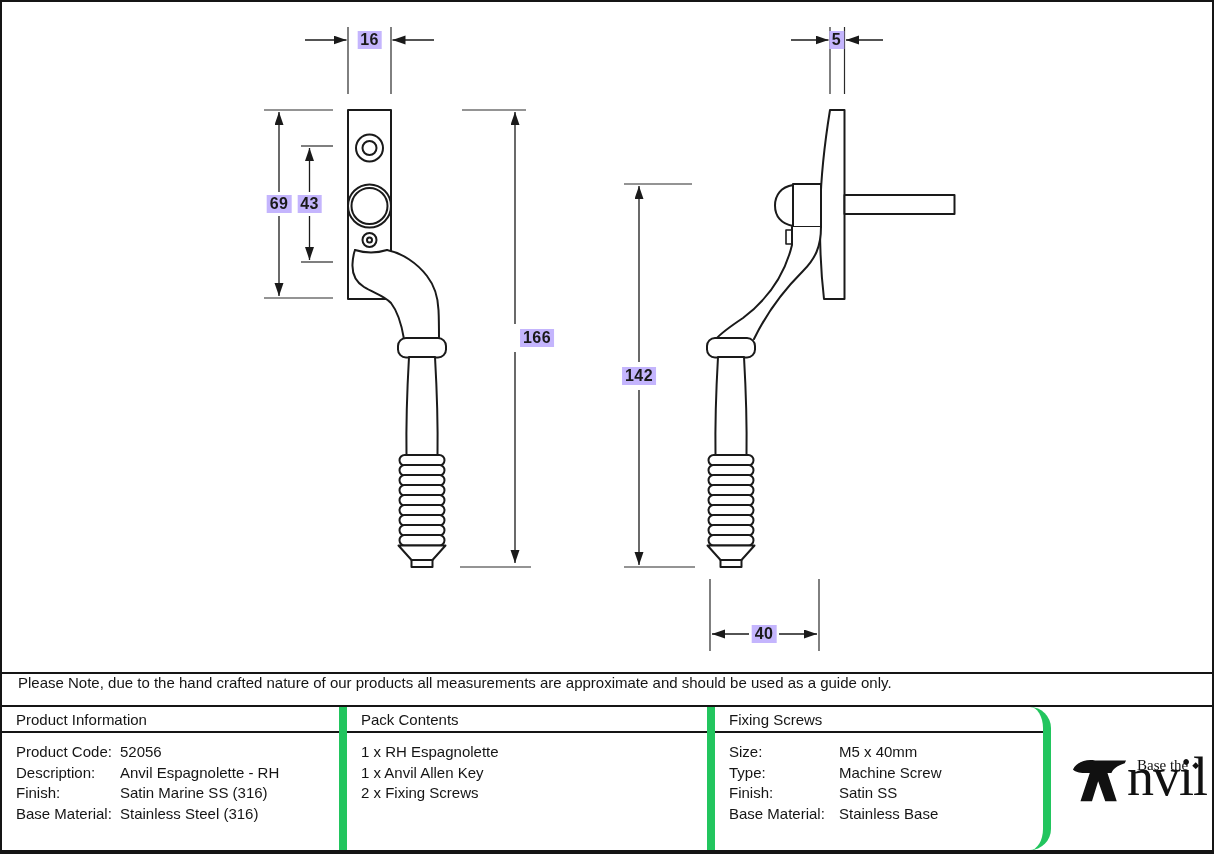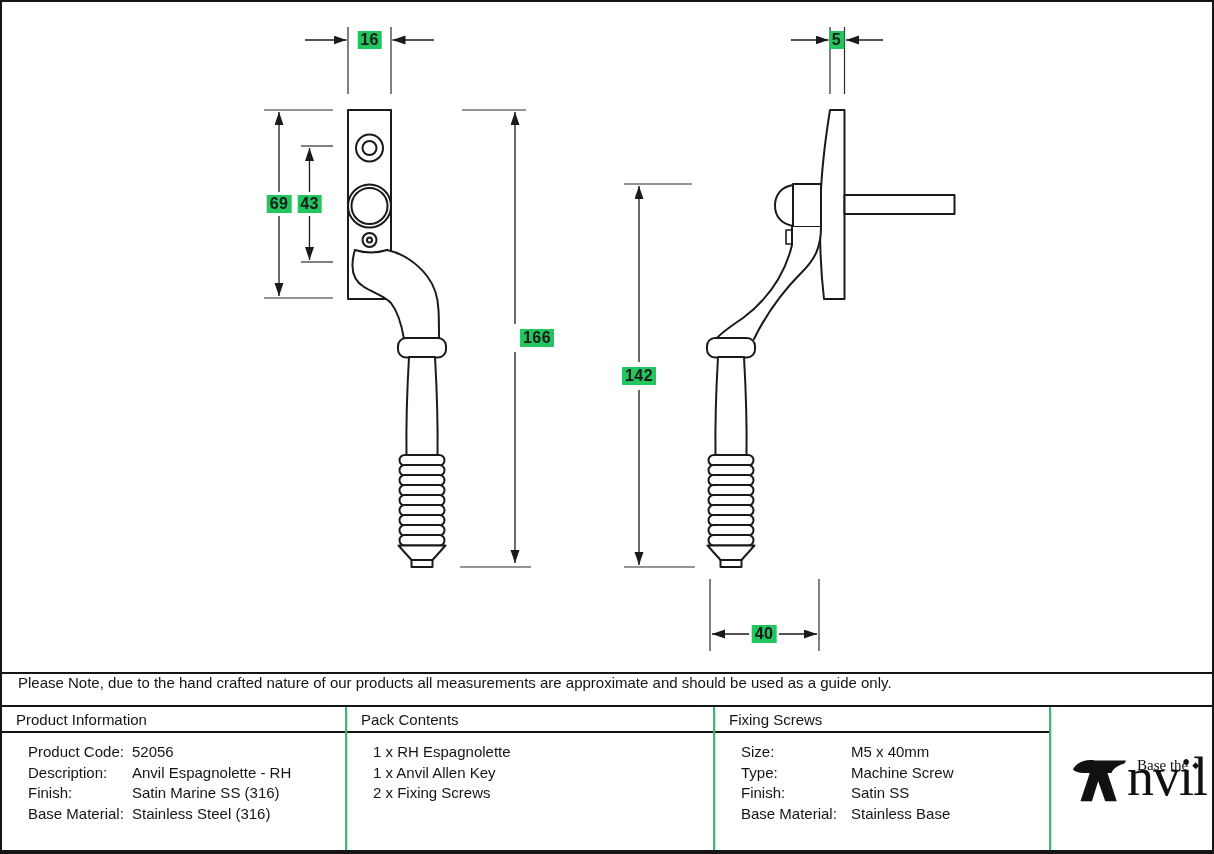--- a/index.html
+++ b/index.html
@@ -5,43 +5,43 @@
   html,body{margin:0;padding:0;background:#888;}
   .sheet{
     position:relative;width:1214px;height:854px;background:#ffffff;
     box-sizing:border-box;border:2px solid #151515;border-bottom-width:4px;
     font-family:"Liberation Sans",sans-serif;color:#151515;overflow:hidden;
   }
   .drawing-svg{position:absolute;left:0;top:0;}
   .dim{
     position:absolute;transform:translate(-50%,-50%);
     font-size:16px;font-weight:600;letter-spacing:.4px;
-    background:#22c55e;padding:0 3px;color:#1a1a1a;white-space:nowrap;
+    background:#c4b5fd;padding:0 3px;color:#1a1a1a;white-space:nowrap;
   }
   
   .bottom{
     position:absolute;left:0;right:0;top:670px;bottom:0;
     border-top:2px solid #151515;display:flex;flex-direction:column;
   }
   .note-row{
     height:31px;border-bottom:2px solid #151515;flex:0 0 auto;
     display:flex;align-items:flex-start;padding-left:16px;font-size:15px;
   }
   .table-row{flex:1;display:flex;min-height:0;}
   .tcol{box-sizing:border-box;display:flex;flex-direction:column;}
-  .tcol.b-right{border-right:2px solid #22c55e;}
+  .tcol.b-right{border-right:8px solid #22c55e;}
   .col-pi{width:345px;}
   .col-pc{width:368px;}
-  .col-fs{width:336px;}
+  .col-fs{width:336px;border-radius:21px;}
   .col-logo{flex:1;position:relative;}
   .thead{
     height:24px;border-bottom:2px solid #151515;flex:0 0 auto;
     display:flex;align-items:center;padding-left:14px;font-size:15px;
   }
-  .tbody{padding:9px 6px 0 14px;font-size:15px;margin-left:12px;}
+  .tbody{padding:9px 6px 0 14px;font-size:15px;}
   .kvrow{display:flex;line-height:20.6px;}
   .kvrow .k{flex:0 0 104px;}
   .col-fs .kvrow .k{flex:0 0 110px;}
   .listrow{line-height:20.6px;}
   
   .logo{position:absolute;left:20px;top:44px;width:182px;height:62px;}
   .anvil-glyph{position:absolute;left:0;top:6px;width:57px;height:46px;}
   .logo-word{
     position:absolute;left:56px;top:0;font-family:"Liberation Serif",serif;
     font-size:54px;line-height:53px;letter-spacing:-1px;color:#111;

